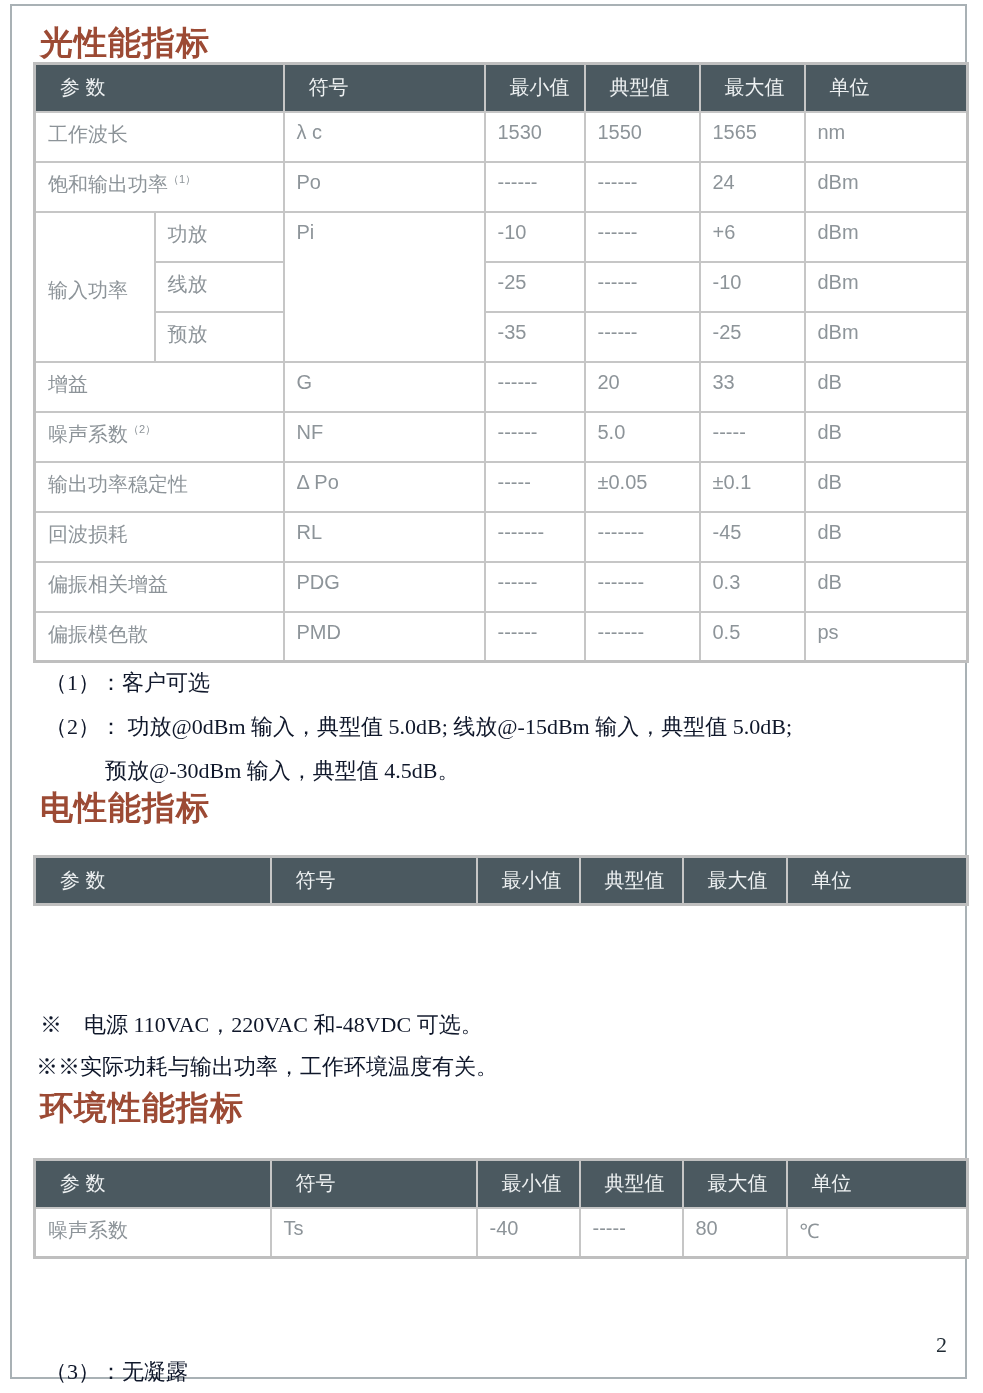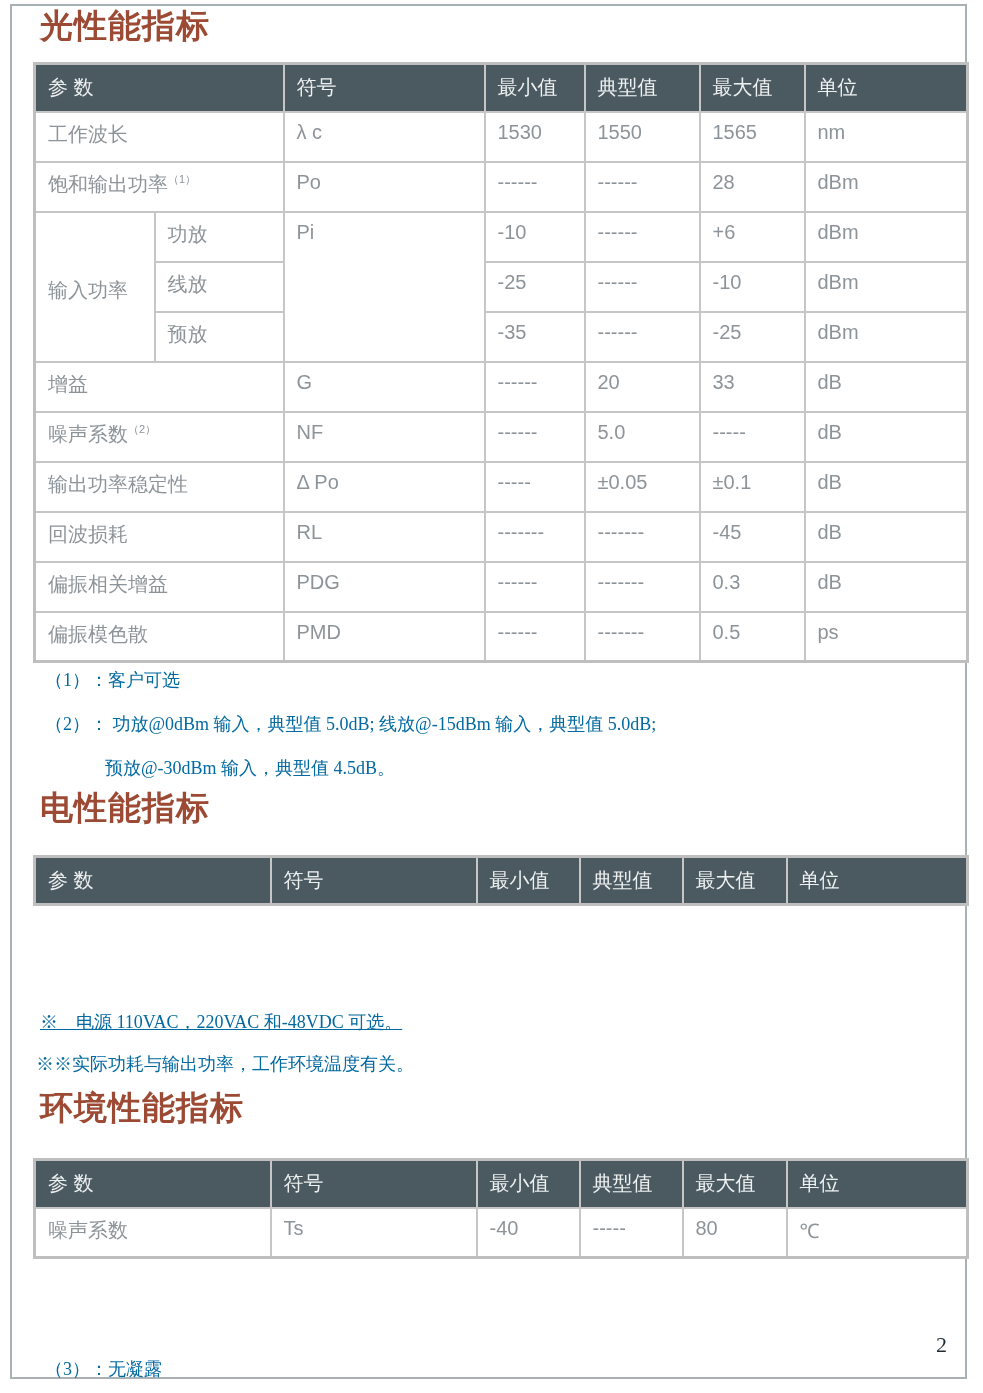--- a/index.html
+++ b/index.html
@@ -20,44 +20,44 @@
   .section-title{
     position:absolute;left:40px;color:var(--title-color);
     font-size:33px;font-weight:bold;letter-spacing:1px;line-height:40px;white-space:nowrap;
   }
   table.spec{
     position:absolute;left:33px;width:933px;border-collapse:collapse;
     table-layout:fixed;border:3px solid #BFBFBF;
   }
   table.spec th{
     background:var(--header-bg);color:#EEF1F2;font-weight:normal;text-align:left;
-    font-size:20px;padding:9px 0 0 12px;vertical-align:top;height:48px;
+    font-size:20px;padding:9px 0 0 24px;vertical-align:top;height:48px;
     box-sizing:border-box;border:2px solid var(--border-color);white-space:nowrap;overflow:hidden;
   }
   table.spec td{
     color:var(--cell-text);font-size:20px;padding:8px 0 0 12px;vertical-align:top;
     height:50px;box-sizing:border-box;border:2px solid var(--border-color);
     background:#ffffff;white-space:nowrap;overflow:hidden;
   }
   table.spec td sup{font-size:11px;color:var(--cell-text);}
   .note{
-    position:absolute;left:45px;color:#0369a1;font-size:18px;
+    position:absolute;left:45px;color:#0f172a;font-size:22px;
     font-family:"Liberation Serif","DejaVu Serif",serif;white-space:nowrap;
   }
   .page-number{
     position:absolute;left:936px;top:1332px;color:#1F2A33;font-size:22px;
     font-family:"Liberation Serif","DejaVu Serif",serif;
   }
 </style>
 </head>
 <body>
 
 <div class="page-border"></div>
 
-<div class="section-title" style="top:6px;text-align:right;">光性能指标</div>
+<div class="section-title" style="top:23px;text-align:right;">光性能指标</div>
 
 <table class="spec" style="top:62px;">
   <colgroup>
     <col style="width:120px">
       <col style="width:129px">
       <col style="width:201px">
     <col style="width:100px">
       <col style="width:115px">
       <col style="width:105px">
       <col style="width:163px">
@@ -77,21 +77,21 @@
     <td>1530</td>
     <td>1550</td>
     <td>1565</td>
     <td>nm</td>
   </tr>
   <tr>
     <td colspan="2"><span>饱和输出功率</span><sup>（1）</sup></td>
     <td>Po</td>
     <td>------</td>
     <td>------</td>
-    <td>28</td>
+    <td>24</td>
     <td>dBm</td>
   </tr>
   <tr>
     <td rowspan="3" style="vertical-align:middle;padding-top:8px;">输入功率</td>
     <td>功放</td>
     <td rowspan="3">Pi</td>
     <td>-10</td>
     <td>------</td>
     <td>+6</td>
     <td>dBm</td>
@@ -181,21 +181,21 @@
     <th>参  数</th>
     <th>符号</th>
     <th>最小值</th>
     <th>典型值</th>
     <th>最大值</th>
     <th>单位</th>
   </tr>
 </tbody>
   </table>
 
-<div class="note" style="top:1010px;left:40px;text-decoration:underline;">※　电源 110VAC，220VAC 和-48VDC 可选。</div>
+<div class="note" style="top:1010px;left:40px;">※　电源 110VAC，220VAC 和-48VDC 可选。</div>
 <div class="note" style="top:1052px;left:36px;">※※实际功耗与输出功率，工作环境温度有关。</div>
 
 <div class="section-title" style="top:1088px;">环境性能指标</div>
 
 <table class="spec" style="top:1158px;">
   <colgroup>
     <col style="width:236px">
       <col style="width:206px">
       <col style="width:103px">
     <col style="width:103px">

